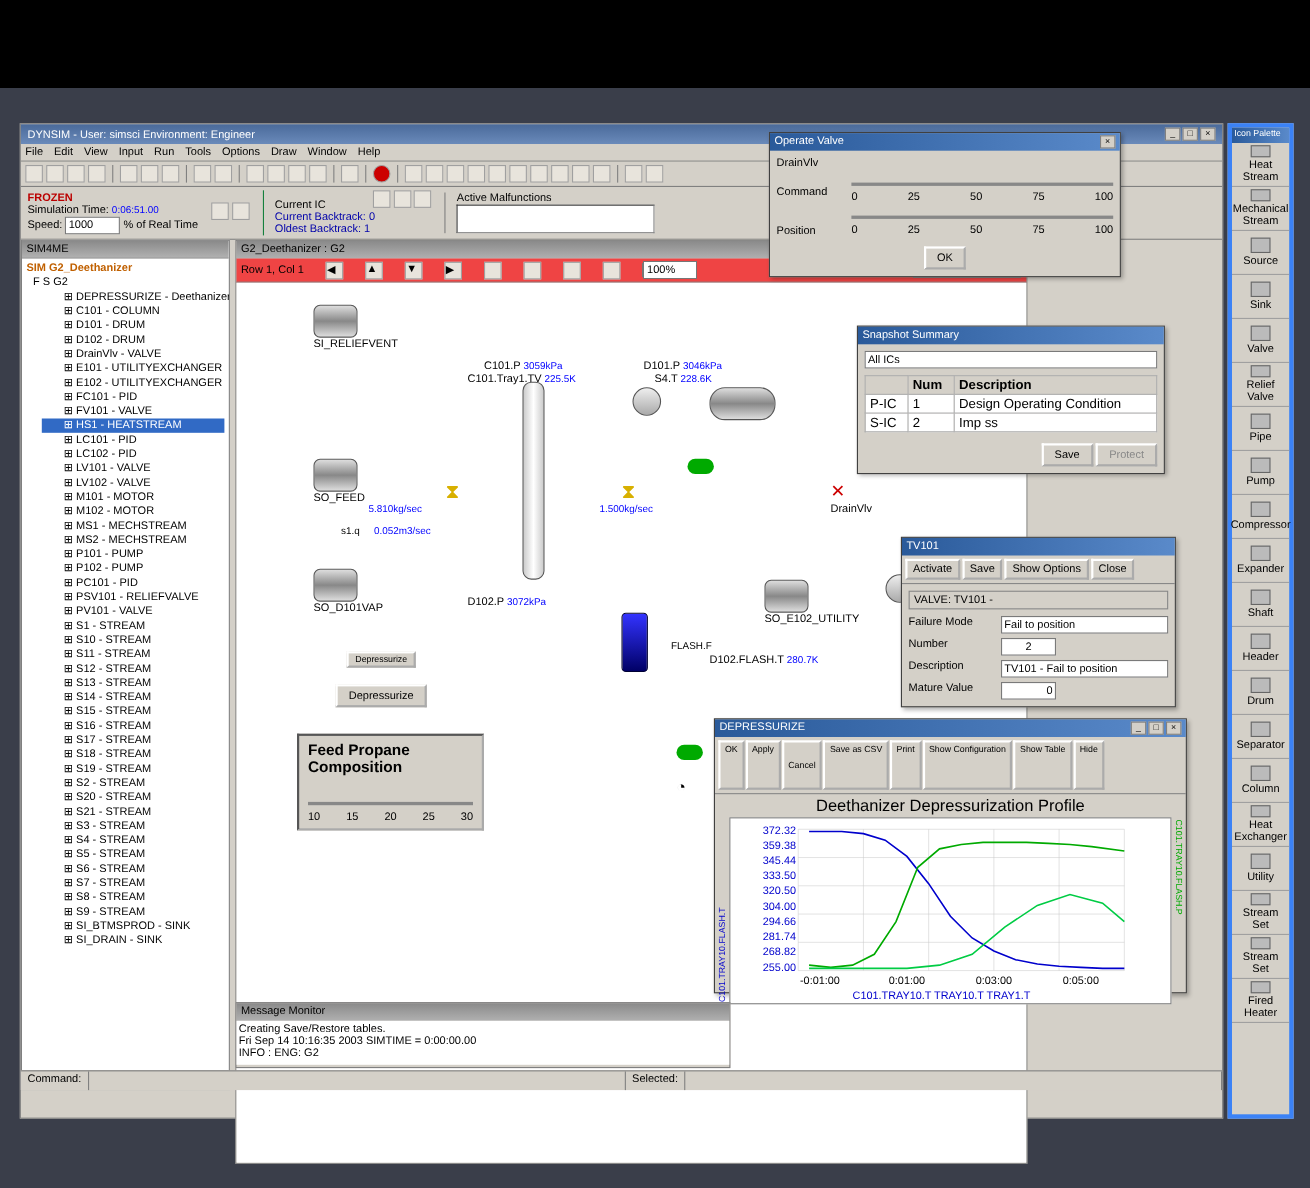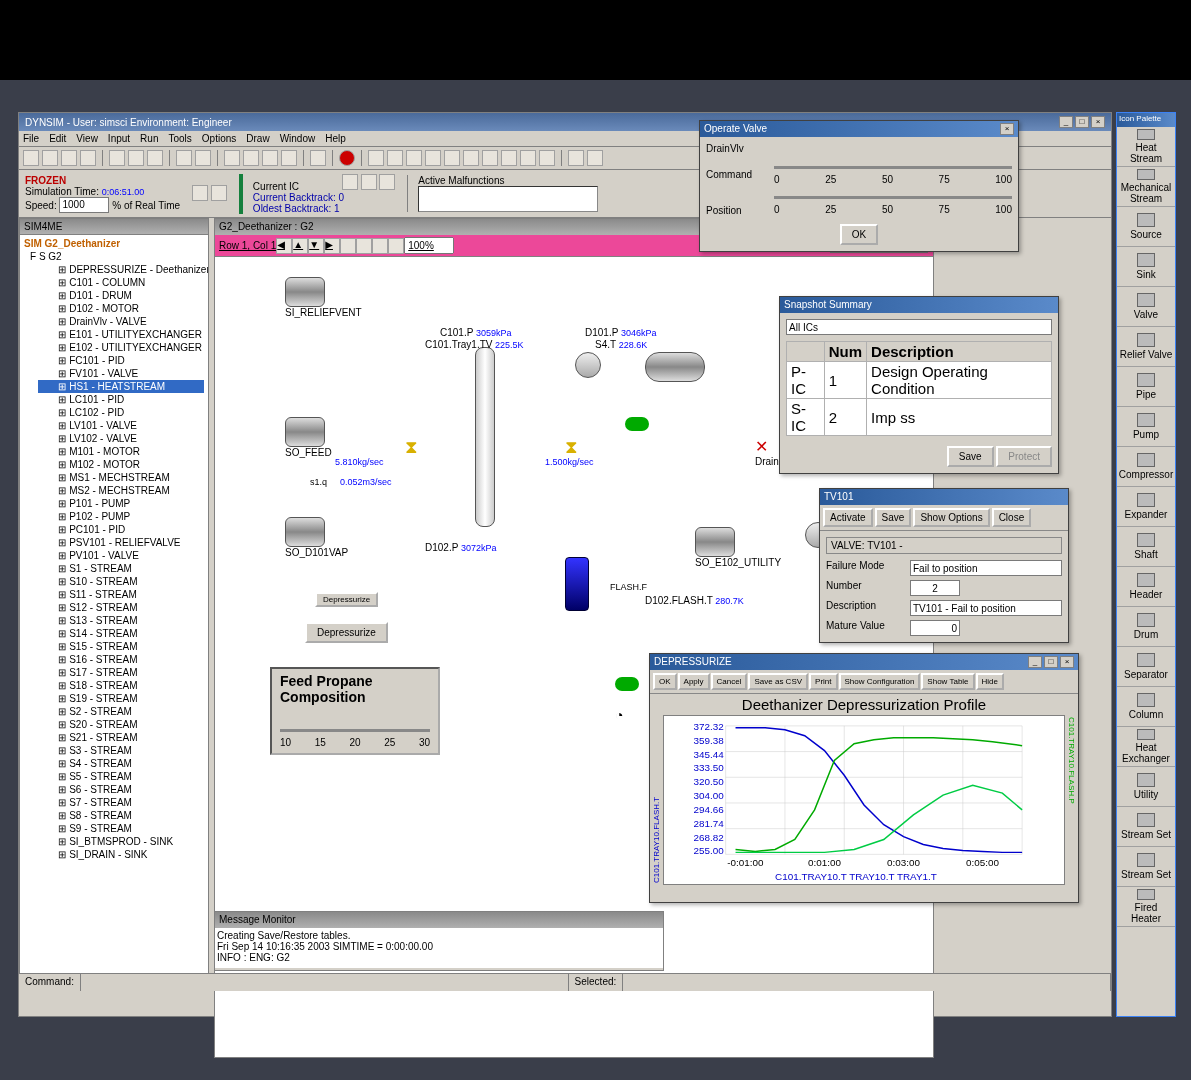--- a/index.html
+++ b/index.html
@@ -23,53 +23,53 @@
   .tree { padding:2px 4px; font-size:9px; line-height:13px; overflow-y:auto; height:calc(100% - 40px); }
   .tree div { white-space:nowrap; padding-left:14px; }
   .tree .lvl0 { padding-left:0; font-weight:bold; color:#c06000; }
   .tree .lvl1 { padding-left:6px; }
   .tree .lvl2 { padding-left:20px; }
   .tree .sel { background:#316ac5; color:#fff; }
   .side-tabs { position:absolute; bottom:0; left:0; width:100%; display:flex; border-top:1px solid #808080; }
   .side-tabs div { flex:1; text-align:center; background:#d4d0c8; border:1px solid #808080; padding:2px; font-size:9px; }
   .canvas-win { position:absolute; top:0; left:195px; width:720px; height:840px; background:#d4d0c8; border:1px solid #808080; }
   .canvas-title { background:linear-gradient(#8a8a8a,#b0b0b0); padding:2px 4px; height:16px; }
-  .canvas-tb { background:#ec4899; padding:2px 4px; display:flex; gap:0; align-items:center; border-bottom:1px solid #808080;text-decoration:underline; }
+  .canvas-tb { background:#ef4444; padding:2px 4px; display:flex; gap:20px; align-items:center; border-bottom:1px solid #808080; }
   .canvas { position:relative; background:#fff; width:100%; height:calc(100% - 38px); }
   .equip { position:absolute; font-size:8px; }
   .drum { width:40px; height:30px; background:linear-gradient(#ddd,#888,#ddd); border:1px solid #555; border-radius:6px; }
   .vdrum { width:60px; height:30px; background:linear-gradient(#ddd,#888,#ddd); border:1px solid #555; border-radius:14px; }
   .column { width:20px; height:180px; background:linear-gradient(90deg,#ccc,#fff,#ccc); border:1px solid #555; border-radius:8px; }
   .hx { width:26px; height:26px; border:1px solid #555; border-radius:50%; background:linear-gradient(#eee,#aaa); }
   .valve-y { color:#d8b000; font-size:18px; }
   .btn3d { background:#d4d0c8; border:2px outset #fff; padding:3px 10px; display:inline-block; }
   .label-blue { color:#00f; font-size:9px; }
   .label-txt { font-size:9px; }
   .slider-box { position:absolute; border:2px inset #aaa; background:#d4d0c8; padding:4px 8px; }
 
   .dlg { position:absolute; background:#d4d0c8; border:1px solid #404040; box-shadow:2px 2px 4px rgba(0,0,0,.3); }
   .dlg-title { background:linear-gradient(90deg,#2a5a9a,#5a8aca); color:#fff; padding:2px 4px; display:flex; justify-content:space-between; height:16px; }
   .dlg-body { padding:6px; }
   .hslider { height:24px; position:relative; }
   .hslider .track { position:absolute; top:4px; left:0; right:0; height:3px; background:#888; }
   .hslider .ticks { position:absolute; top:12px; left:0; right:0; display:flex; justify-content:space-between; font-size:8px; }
   .dlg input[type=text] { border:1px solid #7a7a7a; height:16px; padding:0 2px; background:#fff; }
   .dlg table { border-collapse:collapse; width:100%; }
-  .dlg th, .dlg td { border:1px solid #b0b0b0; padding:1px 4px; text-align:left; background:#fff; font-size:15px; }
+  .dlg th, .dlg td { border:1px solid #b0b0b0; padding:1px 4px; text-align:left; background:#fff; font-size:12px; }
   .dlg th { background:#d4d0c8; }
 
   .msgmon { position:absolute; bottom:20px; left:195px; width:450px; height:60px; border:1px solid #808080; background:#d4d0c8; }
   .msgmon .body { background:#fff; font-family:monospace; font-size:9px; padding:2px; height:40px; }
   .cmdbar { position:absolute; bottom:0; left:0; width:100%; height:18px; background:#d4d0c8; border-top:1px solid #808080; display:flex; }
   .cmdbar div { padding:2px 6px; border-right:1px solid #808080; }
 
   .chart { background:#fff; border:1px solid #808080; position:relative; }
   .chart svg { width:100%; height:100%; }
 
-  .palette { position:absolute; top:112px; left:1116px; width:60px; height:905px; background:#d4d0c8; border:1px solid #3b82f6; }
+  .palette { position:absolute; top:112px; left:1116px; width:60px; height:905px; background:#d4d0c8; border:4px solid #3b82f6; }
   .pal-title { background:linear-gradient(90deg,#2a5a9a,#5a8aca); color:#fff; font-size:8px; padding:1px 2px; height:14px; }
   .pal-item { height:40px; border-bottom:1px solid #a0a0a0; text-align:center; font-size:8px; padding:2px; display:flex; flex-direction:column; align-items:center; justify-content:center; gap:2px; }
   .pal-icon { width:18px; height:14px; background:#bbb; border:1px solid #666; }
 </style>
 </head>
 <body>
 
 <div class="top-black"></div>
 
 <div class="palette">
@@ -221,21 +221,21 @@
       <div><span>Simulation Time:</span>
            <span class="label-blue">0:06:51.00</span></div>
       <div><span>Speed:</span>
            <input type="text" value="1000" style="">
            <span>% of Real Time</span></div>
     </div>
     <div>
       <span class="tbicon"></span>
       <span class="tbicon"></span>
     </div>
-    <div style="border-left:4px solid #15803d;padding-left:10px">
+    <div style="border-left:1px solid #15803d;padding-left:10px">
       <div><span>Current IC</span>
         <span class="tbicon" style="margin-left:40px"></span>
         <span class="tbicon"></span>
         <span class="tbicon"></span></div>
       <div style="color:#00a">Current Backtrack: 0</div>
       <div style="color:#00a">Oldest Backtrack: 1</div>
     </div>
     <div style="border-left:1px solid #808080;padding-left:10px">
       <div>Active Malfunctions</div>
       <div style="width:180px;height:26px;background:#fff;border:1px inset #888"></div>
@@ -246,21 +246,21 @@
 
     <div class="sidebar">
       <div class="side-title">SIM4ME</div>
       <div class="tree">
         <div class="lvl0">SIM G2_Deethanizer</div>
         <div class="lvl1">F S  G2</div>
         <div id="tree-items">
             <div class="lvl2">⊞ DEPRESSURIZE - Deethanizer</div>
             <div class="lvl2">⊞ C101 - COLUMN</div>
             <div class="lvl2">⊞ D101 - DRUM</div>
-            <div class="lvl2">⊞ D102 - MOTOR</div>
+            <div class="lvl2">⊞ D102 - DRUM</div>
             <div class="lvl2">⊞ DrainVlv - VALVE</div>
             <div class="lvl2">⊞ E101 - UTILITYEXCHANGER</div>
             <div class="lvl2">⊞ E102 - UTILITYEXCHANGER</div>
             <div class="lvl2">⊞ FC101 - PID</div>
             <div class="lvl2">⊞ FV101 - VALVE</div>
             <div class="lvl2 sel">⊞ HS1 - HEATSTREAM</div>
             <div class="lvl2">⊞ LC101 - PID</div>
             <div class="lvl2">⊞ LC102 - PID</div>
             <div class="lvl2">⊞ LV101 - VALVE</div>
             <div class="lvl2">⊞ LV102 - VALVE</div>
@@ -512,21 +512,21 @@
           <span>DEPRESSURIZE</span>
         <div class="tb-close">
             <span class="tb-btn">_</span>
             <span class="tb-btn">□</span>
             <span class="tb-btn">×</span>
           </div>
         </div>
       <div style="padding:3px;display:flex;gap:1px;border-bottom:1px solid #888;flex-wrap:wrap" id="depress-btns">
           <span class="btn3d" style="padding: 2px 4px; font-size: 8px;">OK</span>
           <span class="btn3d" style="padding: 2px 4px; font-size: 8px;">Apply</span>
-          <span class="btn3d" style="padding: 2px 4px; font-size: 8px;">Cancel</span>
+          <span class="btn3d" style="padding: 16px 4px; font-size: 8px;">Cancel</span>
           <span class="btn3d" style="padding: 2px 4px; font-size: 8px;">Save as CSV</span>
           <span class="btn3d" style="padding: 2px 4px; font-size: 8px;">Print</span>
           <span class="btn3d" style="padding: 2px 4px; font-size: 8px;">Show Configuration</span>
           <span class="btn3d" style="padding: 2px 4px; font-size: 8px;">Show Table</span>
           <span class="btn3d" style="padding: 2px 4px; font-size: 8px;">Hide</span>
         </div>
       <div style="text-align:center;font-size:15px;padding:2px">Deethanizer Depressurization Profile</div>
       <div style="display:flex;height:170px">
         <div style="writing-mode:vertical-rl;transform:rotate(180deg);color:#00c;font-size:8px;padding:2px">C101.TRAY10.FLASH.T</div>
         <div class="chart" style="flex:1">

